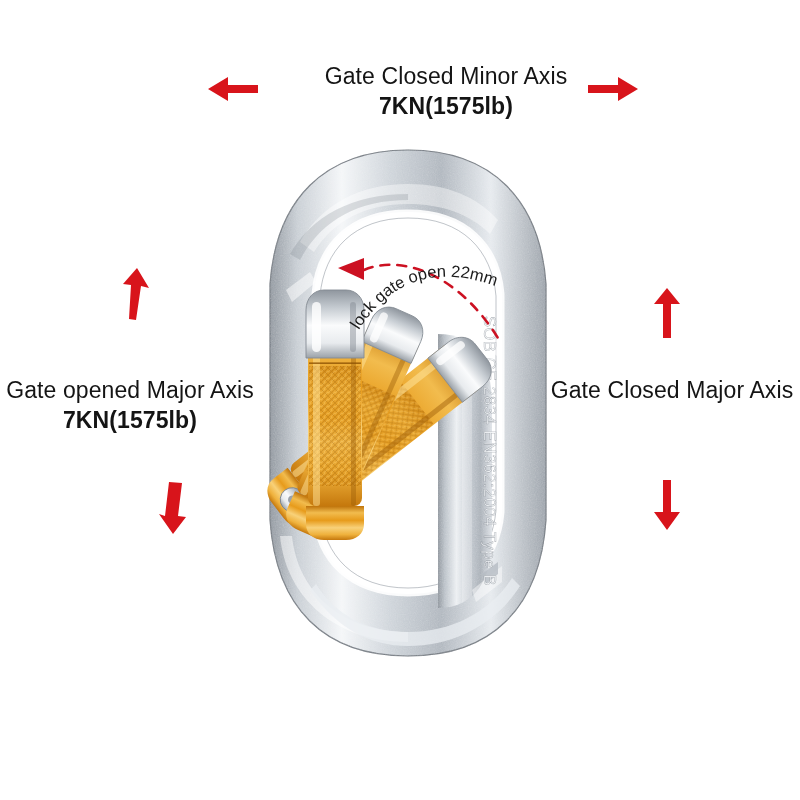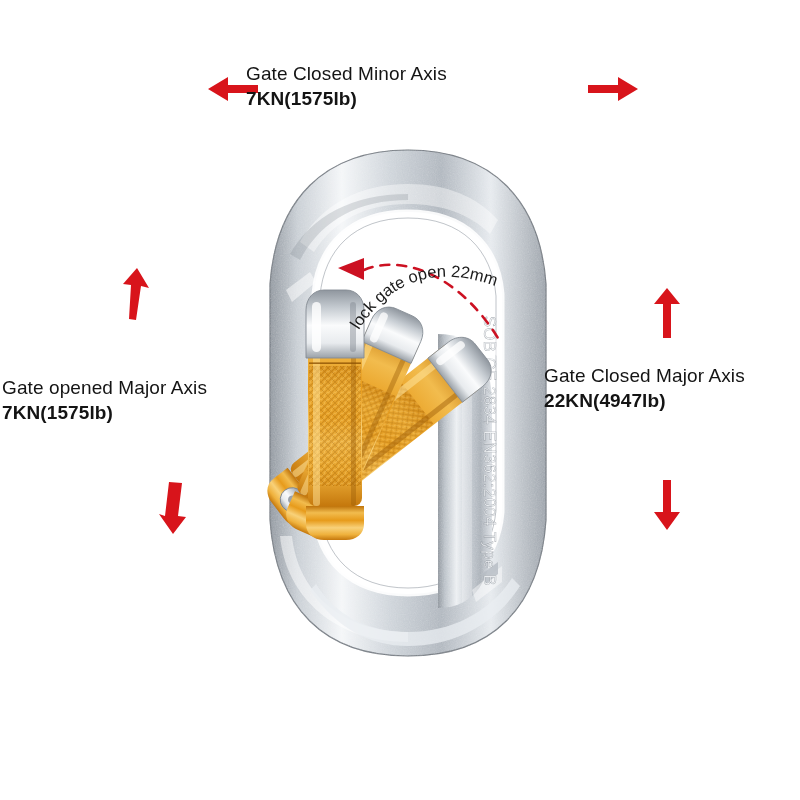--- a/index.html
+++ b/index.html
@@ -5,29 +5,29 @@
 <style>
   html,body{margin:0;padding:0;background:#ffffff;}
   body{
     width:800px;height:800px;position:relative;overflow:hidden;
     font-family:"Liberation Sans","DejaVu Sans",sans-serif;
     color:#111111;
   }
   .stage{position:absolute;inset:0;width:800px;height:800px;}
 
   
-  .label{position:absolute;line-height:1.30;
-         font-size:19px;color:#141414;letter-spacing:.1px;
+  .label{position:absolute;text-align:center;line-height:1.30;
+         font-size:23px;color:#141414;letter-spacing:.1px;
          white-space:nowrap;}
   .label .l1{display:block;font-weight:400;}
   .label .l2{display:block;font-weight:700;}
 
   #label-top{left:246px;top:62px;width:400px;}
   #label-left{left:2px;top:376px;width:256px;}
-  #label-right{left:544px;top:364px;width:256px;}
+  #label-right{left:544px;top:376px;width:256px;}
 
   
   .arrow{position:absolute;}
   .arrow svg{display:block;overflow:visible;}
 
   #arrow-top-left{left:206px;top:74px;}
   #arrow-top-right{left:588px;top:74px;}
   #arrow-left-up{left:120px;top:266px;}
   #arrow-right-up{left:652px;top:286px;}
   #arrow-left-down{left:160px;top:480px;}
@@ -296,16 +296,15 @@
     <span class="l2">7KN(1575lb)</span>
   </div>
 
   <div class="label" id="label-left">
     <span class="l1">Gate opened Major Axis</span>
     <span class="l2">7KN(1575lb)</span>
   </div>
 
   <div class="label" id="label-right">
     <span class="l1">Gate Closed Major Axis</span>
-    <span class="l2">22KN(4947lb)</span>
   </div>
 
 </div>
 
 </body></html>

